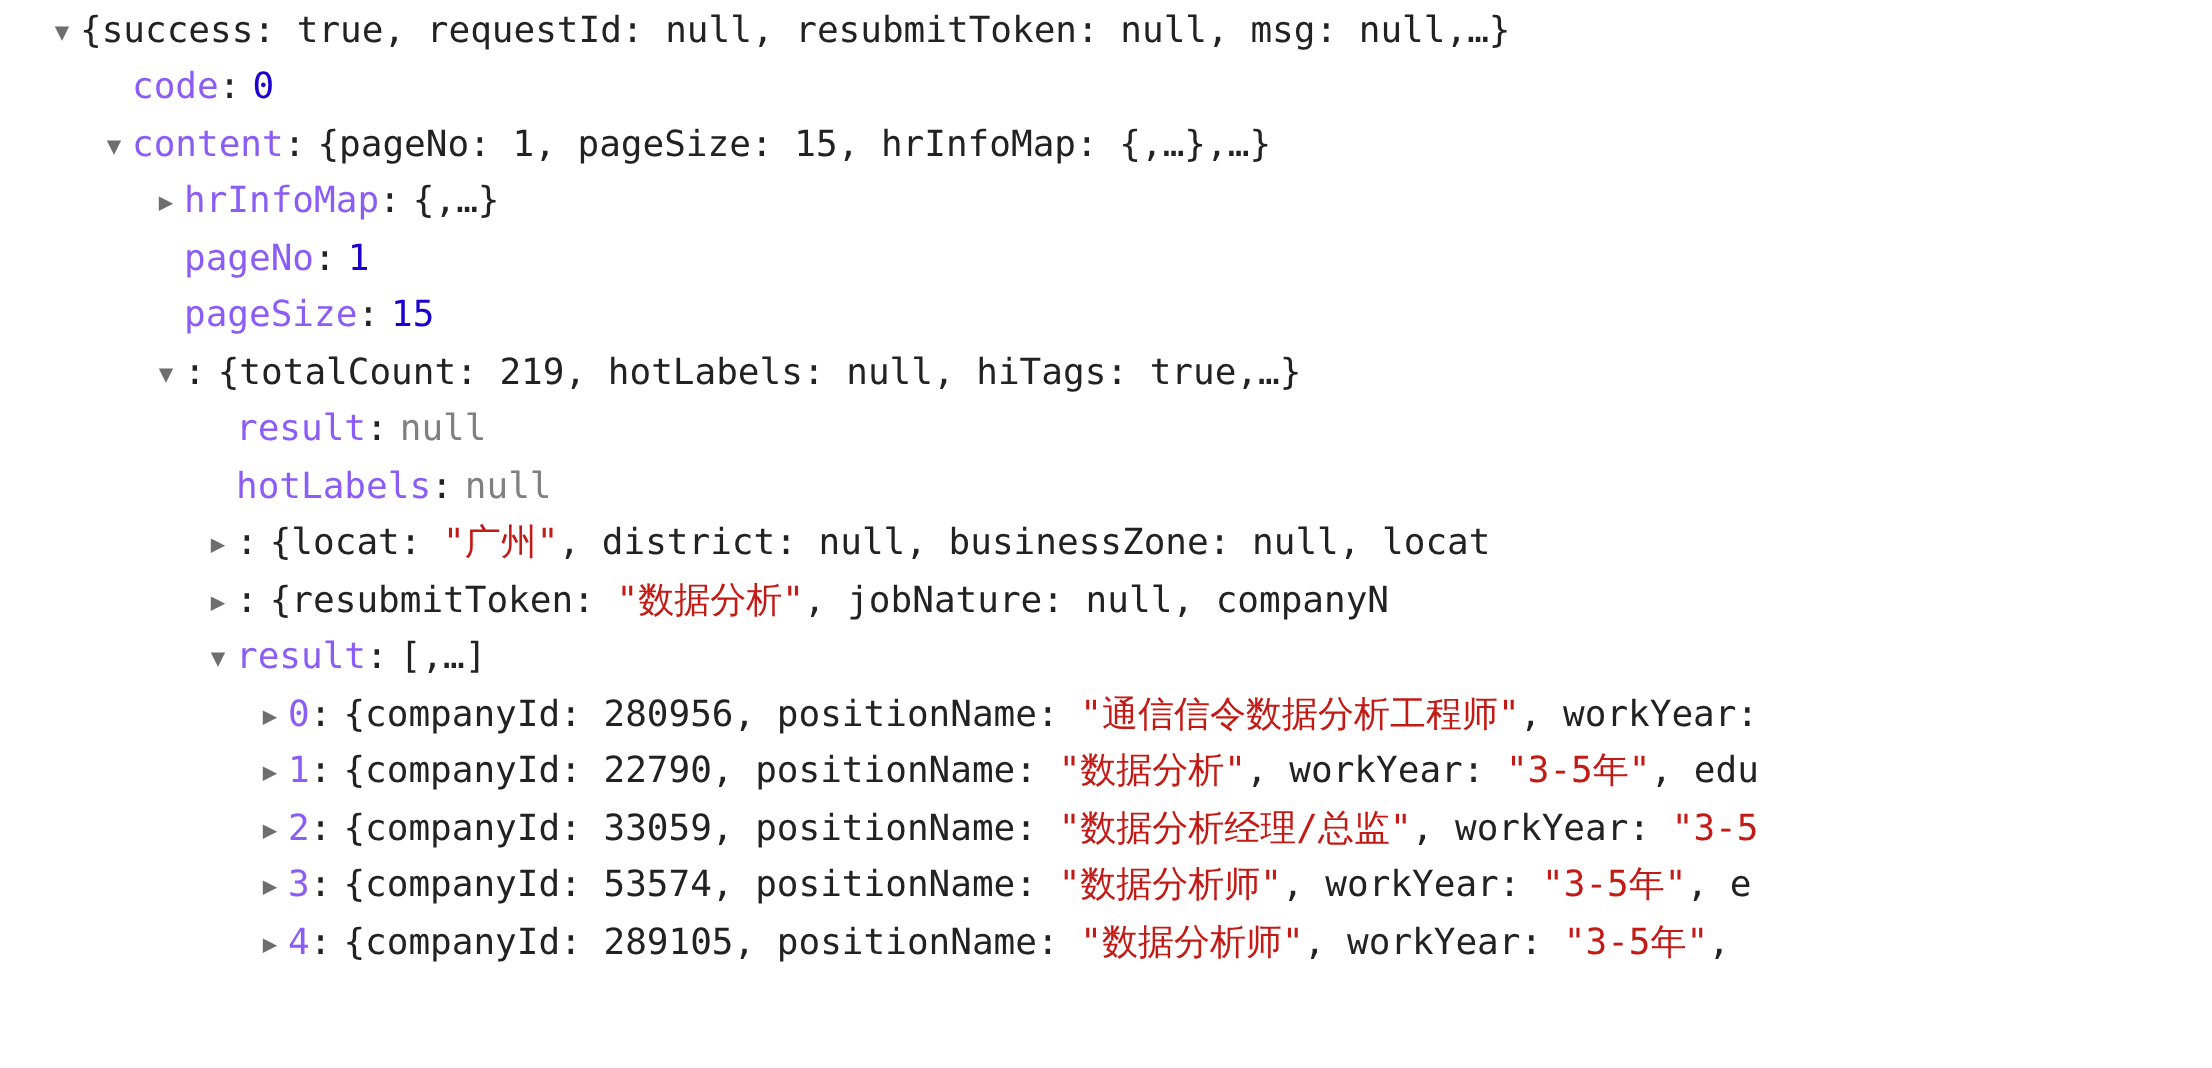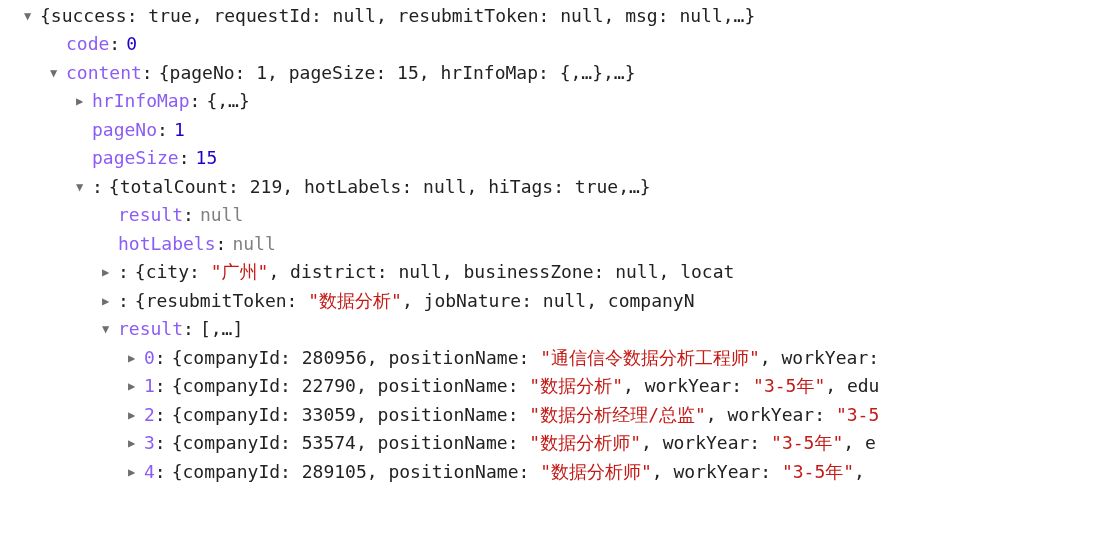--- a/index.html
+++ b/index.html
@@ -14,20 +14,21 @@
       background: #fff;
       color: #222;
       padding: 2px 0;
       overflow: hidden;
       white-space: nowrap;
     }
     .tree-line {
       display: flex;
       align-items: center;
       height: 28.5px;
+      text-align: center;
     }
     .indent {
       display: inline-block;
     }
     .i1 { width: 24px; }
     .i2 { width: 50px; }
     .i3 { width: 76px; }
     .i4 { width: 102px; }
     .i5 { width: 128px; }
     .arrow {
@@ -138,21 +139,21 @@
   <span class="arrow-none"></span>
   <span class="key">hotLabels</span>
     <span class="colon">:</span>
   <span class="nullv">null</span>
 </div>
 
 <div class="tree-line">
   <span class="indent i4"></span>
   <span class="arrow arrow-right"></span>
     <span class="colon">:</span>
-  <span class="obj"><span>{city: </span><span class="str">"广州"</span><span>, district: null, businessZone: null, locat</span></span>
+  <span class="obj"><span>{locat: </span><span class="str">"广州"</span><span>, district: null, businessZone: null, locat</span></span>
 </div>
 
 <div class="tree-line">
   <span class="indent i4"></span>
   <span class="arrow arrow-right"></span>
     <span class="colon">:</span>
   <span class="obj"><span>{resubmitToken: </span><span class="str">"数据分析"</span><span>, jobNature: null, companyN</span></span>
 </div>
 
 <div class="tree-line">

